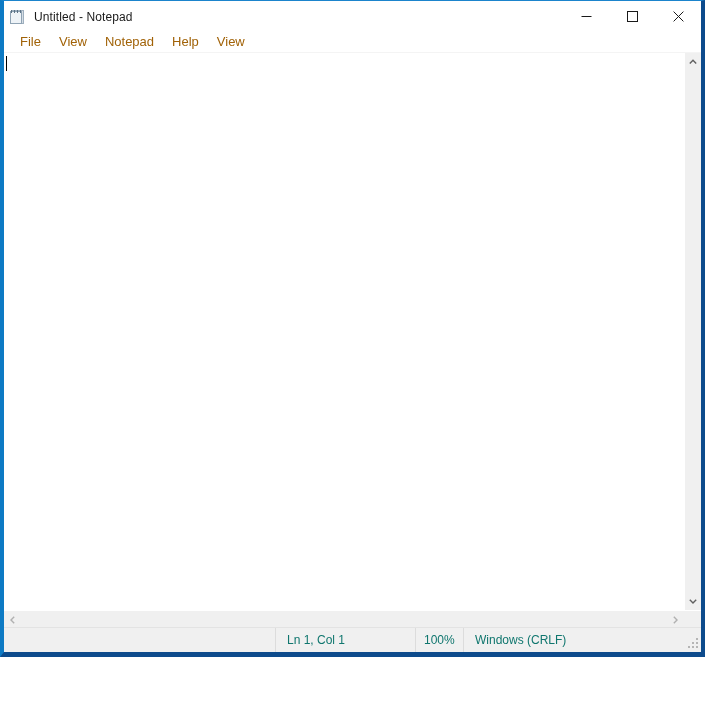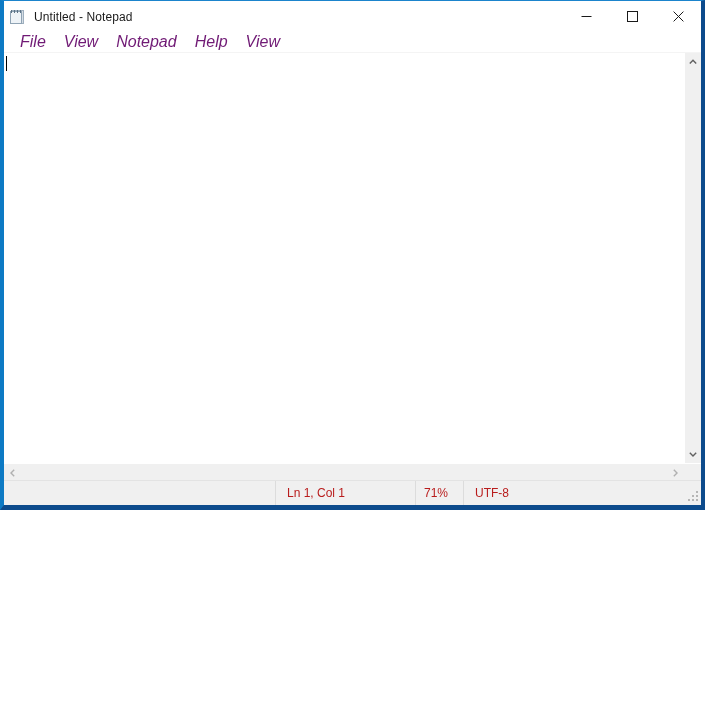--- a/index.html
+++ b/index.html
@@ -12,21 +12,21 @@
     height: 727px;
     overflow: hidden;
     font-family: "Liberation Sans", sans-serif;
   }
 
   
   #window {
     position: absolute;
     left: 0; top: 0;
     width: 705px;
-    height: 510px;
+    height: 657px;
     box-sizing: border-box;
     background: #ffffff;
     border-left: 4px solid #0d7ac4;
     border-right: 4px solid #0d4b8c;
     border-bottom: 5px solid #0d4b8c;
     border-top: 1px solid #1b84cc;
     display: flex;
     flex-direction: column;
   }
 
@@ -102,26 +102,25 @@
     flex: 0 0 21px;
     height: 21px;
     background: #ffffff;
     display: flex;
     align-items: center;
     padding-left: 7px;
     border-bottom: 1px solid #f4f4f4;
     box-sizing: border-box;
   }
   .menu-item {
-    font-size: 16px;
-    color: #701a75;
+    font-size: 13px;
+    color: #a16207;
     padding: 0 9px;
     line-height: 20px;
     white-space: nowrap;
-    font-style: italic;
   }
 
   
   #editor-region {
     flex: 1 1 auto;
     position: relative;
     display: flex;
     flex-direction: column;
     min-height: 0;
     background: #ffffff;
@@ -208,21 +207,21 @@
   }
   #status-spacer {
     flex: 0 0 271px;
     width: 271px;
   }
   .status-cell {
     display: flex;
     align-items: center;
     border-left: 1px solid #dcdcdc;
     font-size: 12px;
-    color: #b91c1c;
+    color: #0f766e;
     padding-left: 11px;
     box-sizing: border-box;
     white-space: nowrap;
   }
   #status-lncol { flex: 0 0 140px; width: 140px; }
   #status-zoom  { flex: 0 0 48px;  width: 48px;  padding-left: 8px; }
   #status-eol   { flex: 0 0 118px; width: 118px; }
   #status-enc   { flex: 1 1 auto; }
   #resize-grip {
     position: absolute;
@@ -314,22 +313,22 @@
           <path d="M0.8 0.8 L4 4 L0.8 7.2" fill="none" stroke="#b0b0b0" stroke-width="1.4"></path>
         </svg>
       </div>
       <div id="hscroll-corner"></div>
     </div>
   </div>
 
   <div id="statusbar">
     <div id="status-spacer"></div>
     <div class="status-cell" id="status-lncol">Ln 1, Col 1</div>
-    <div class="status-cell" id="status-zoom">71%</div>
-    <div class="status-cell" id="status-enc">UTF-8</div>
+    <div class="status-cell" id="status-zoom">100%</div>
+    <div class="status-cell" id="status-eol">Windows (CRLF)</div>
 
     <div id="resize-grip">
       <i style="left:9px; top:0px;"></i>
       <i style="left:5px; top:4px;"></i>
         <i style="left:9px; top:4px;"></i>
       <i style="left:1px; top:8px;"></i>
         <i style="left:5px; top:8px;"></i>
         <i style="left:9px; top:8px;"></i>
     </div>
   </div>

